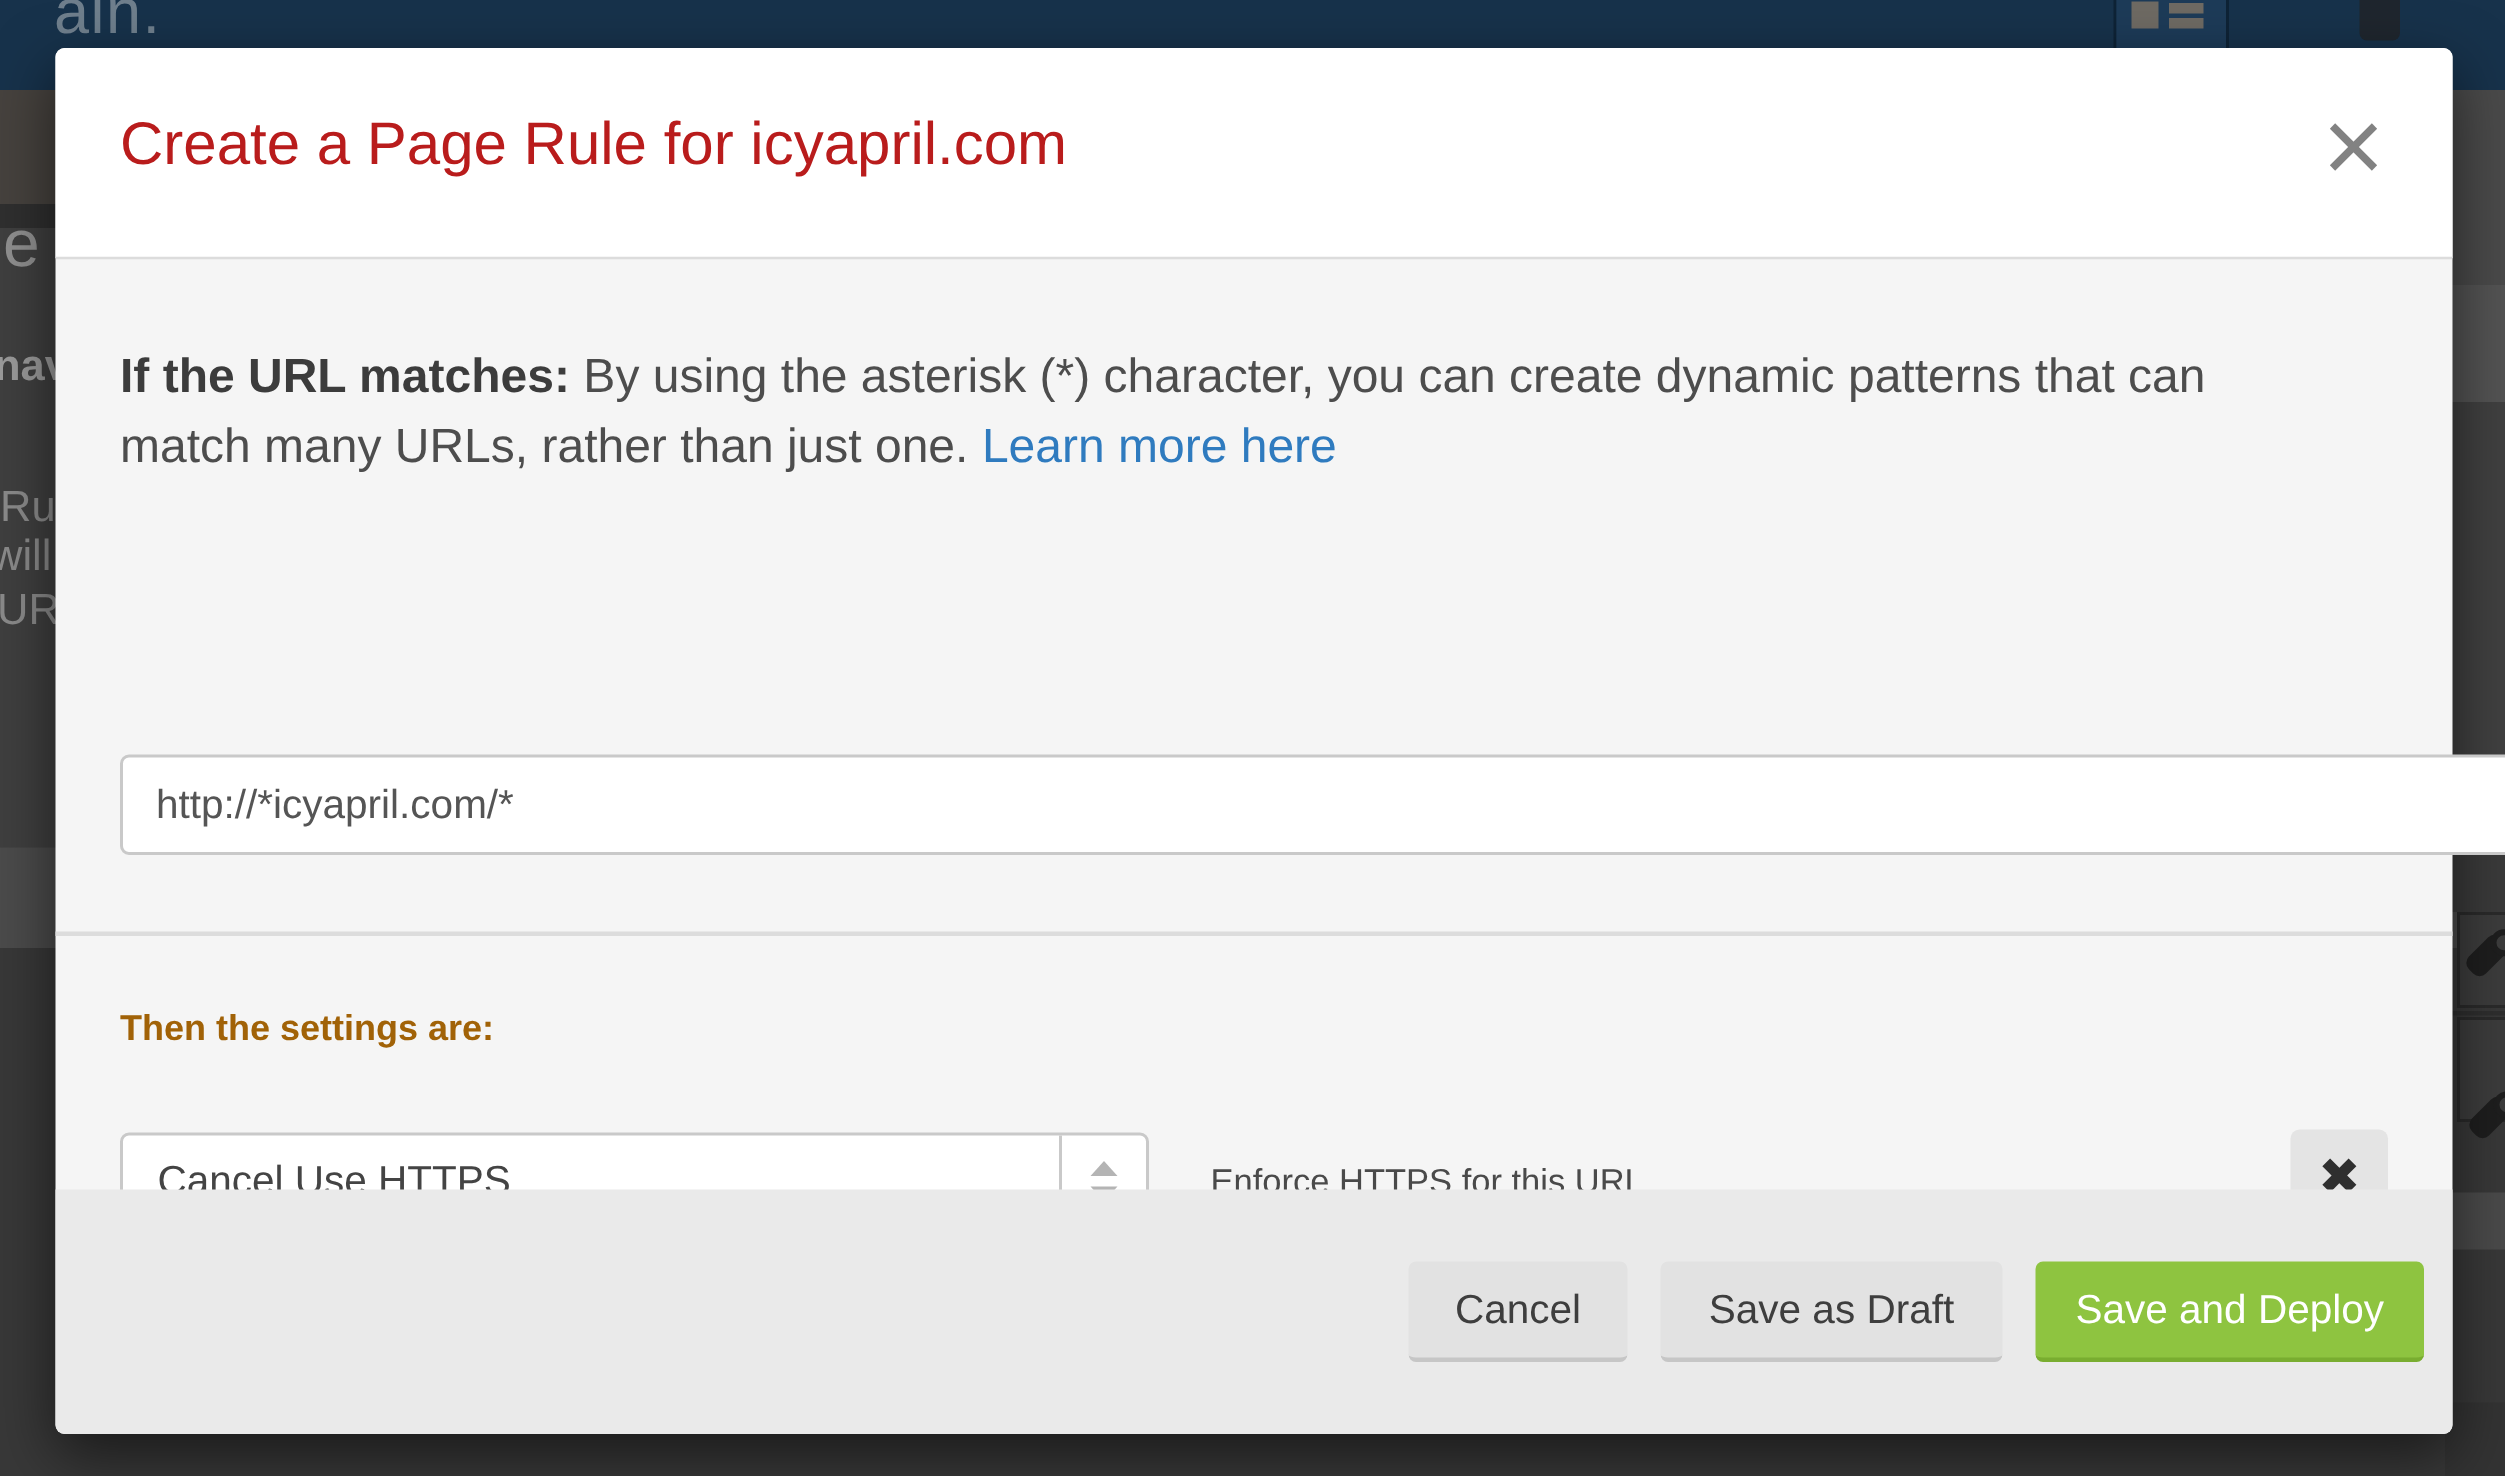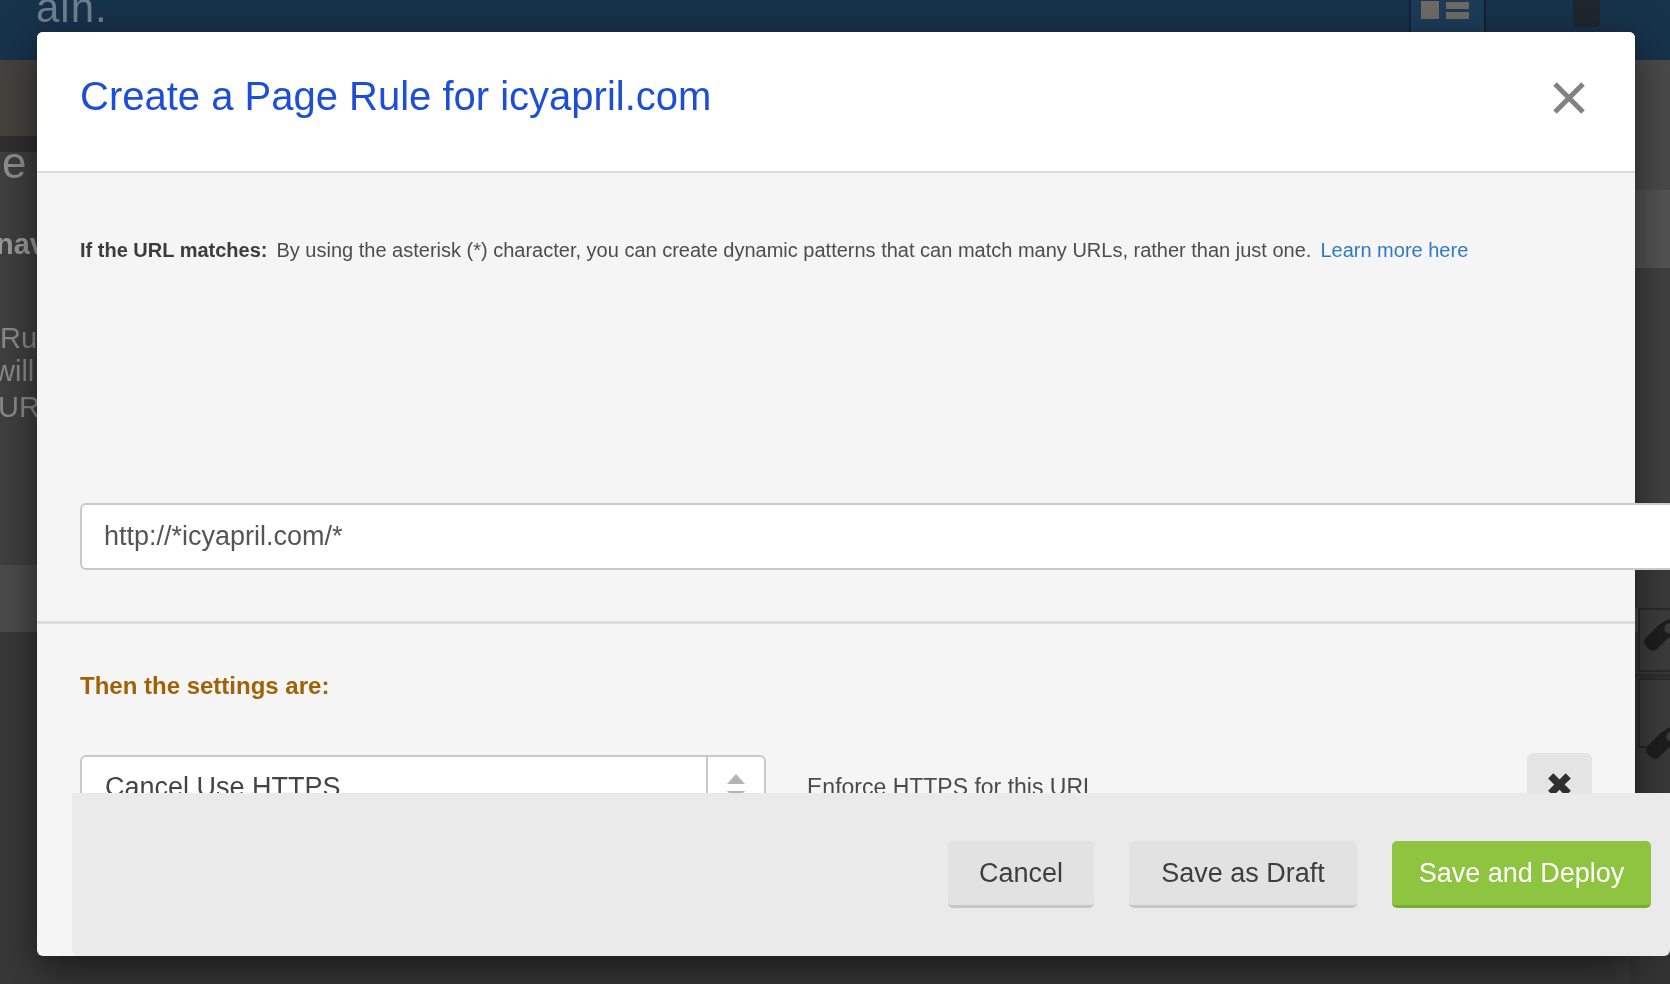--- a/index.html
+++ b/index.html
@@ -63,32 +63,32 @@
     position: absolute; left: 37px; top: 32px; width: 1598px; height: 924px;
     background: #f5f5f5; border-radius: 6px; z-index: 5;
     box-shadow: 0 14px 40px rgba(0,0,0,0.55);
   }
   .modal-header {
     position: absolute; left: 0; top: 0; width: 100%; height: 141px;
     background: #ffffff; border-radius: 6px 6px 0 0; border-bottom: 2px solid #dcdcdc;
   }
   .modal-title {
     position: absolute; left: 43px; top: 42px;
-    font-size: 40px; color: #1d4ed8;
+    font-size: 40px; color: #b91c1c;
   }
   .close-btn {
     position: absolute; left: 1512px; top: 46px; width: 40px; height: 40px;
     cursor: pointer; display: flex; align-items: center; justify-content: center;
   }
 
   .modal-body { position: absolute; left: 0; top: 143px; width: 100%; height: 618px; }
 
   .url-paragraph {
     position: absolute; left: 43px; top: 52px; width: 1420px;
-    font-size: 20px; line-height: 47px; color: #4d4d4d;
+    font-size: 32px; line-height: 47px; color: #4d4d4d;
   }
   .url-paragraph b { color: #3c3c3c; margin-right: 9px; }
   .link { color: #2f7bbf; margin-left: 9px; cursor: pointer; text-decoration: none; }
 
   .url-input {
     position: absolute; left: 43px; top: 328px; width: 1668px; height: 67px;
     background: #ffffff; border: 2px solid #c9c9c9; border-radius: 6px;
     font-family: "Liberation Sans", sans-serif; font-size: 27px; color: #555555;
     padding: 0 22px; outline: none;
   }
@@ -134,23 +134,22 @@
   }
 
   .helper-text {
     position: absolute; left: 43px; top: 666px;
     font-size: 28px; color: #8c8c8c;
   }
 
   .modal-footer {
     position: absolute; left: 0; top: 761px; width: 100%; height: 163px;
     background: #eaeaea; border-radius: 0 0 6px 6px;
-    display: flex; align-items: center; justify-content: flex-end; gap: 35px;
+    display: flex; align-items: center; justify-content: flex-end; gap: 22px;
     padding-right: 19px;
-    margin-left: 35px;
   }
   .btn {
     height: 67px; border: none; border-radius: 5px; cursor: pointer;
     font-family: "Liberation Sans", sans-serif; font-size: 27px;
     display: inline-flex; align-items: center; justify-content: center;
   }
   .btn-gray {
     background: #e2e2e2; color: #3e3e3e; border-bottom: 3px solid #c6c6c6;
   }
   .btn-cancel { width: 146px; }

